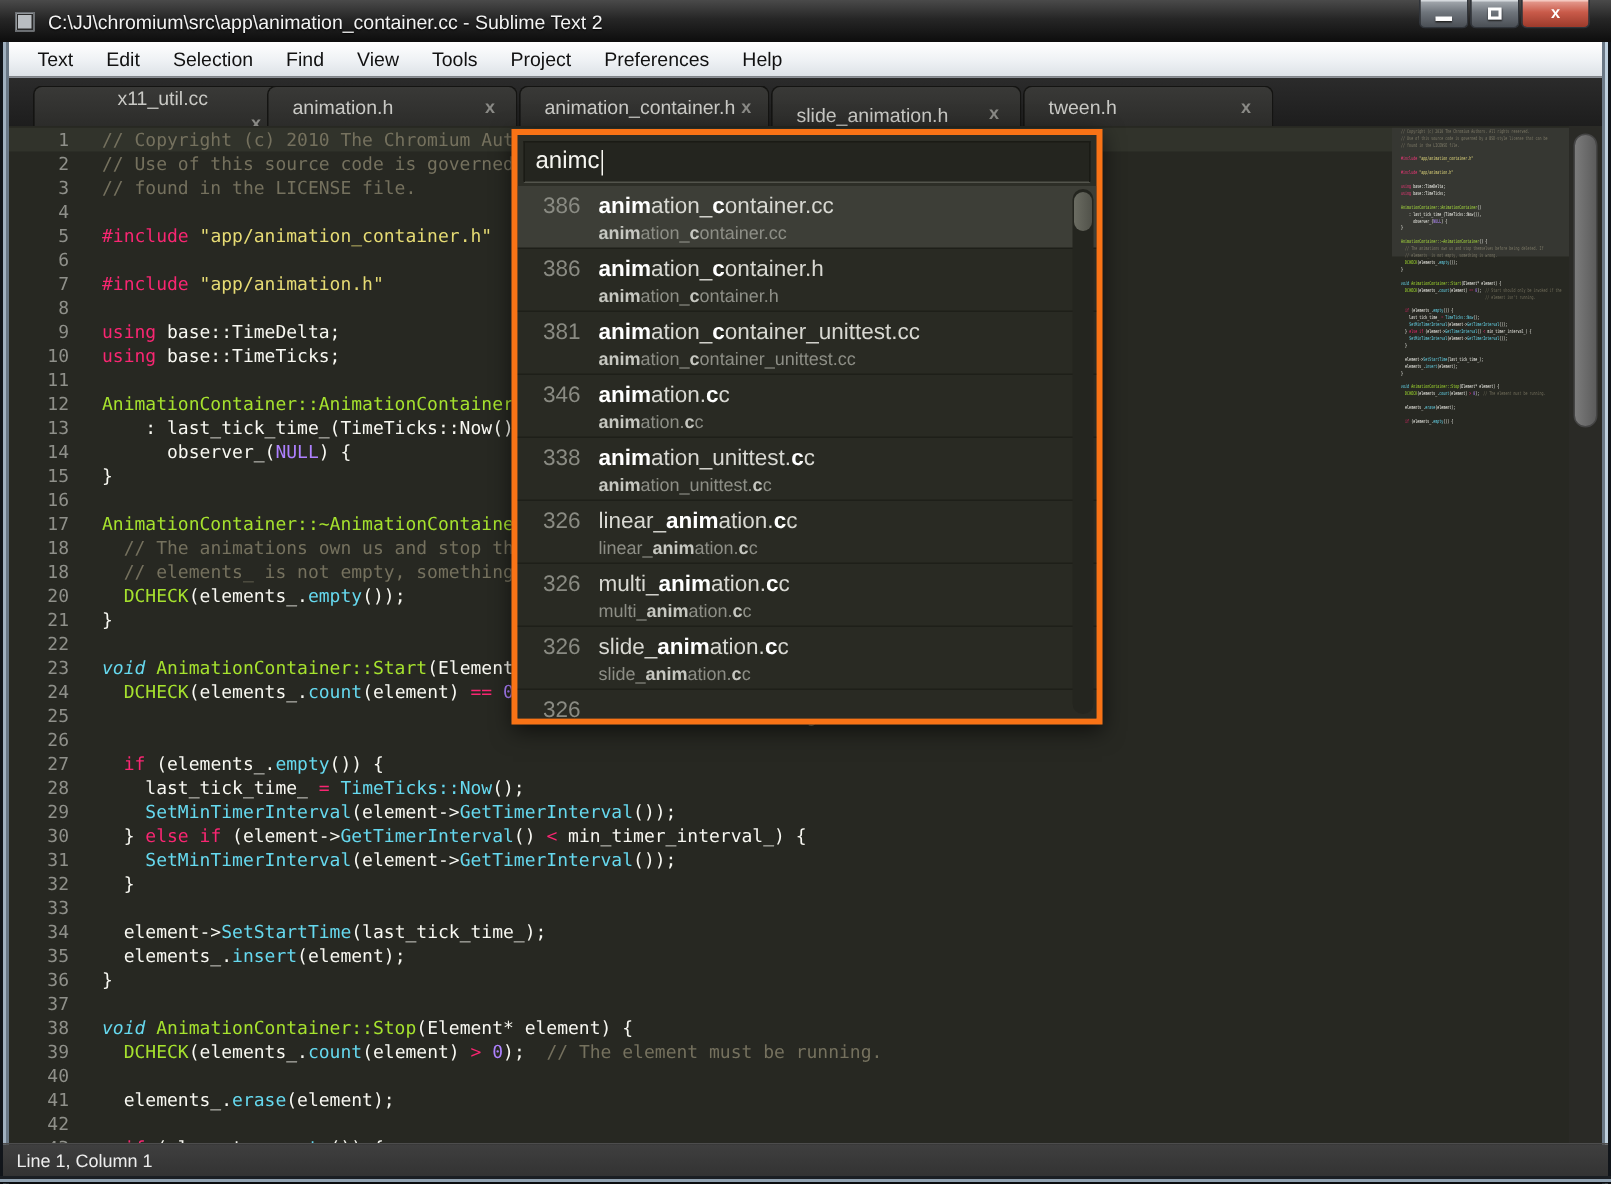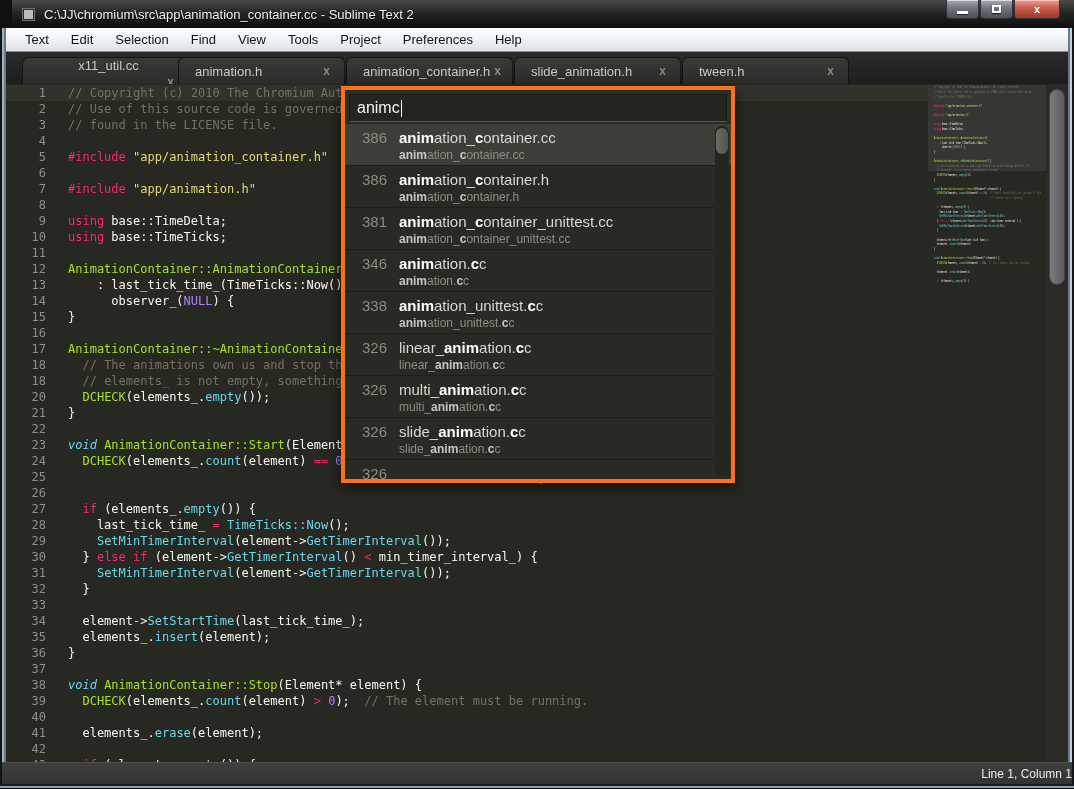--- a/index.html
+++ b/index.html
@@ -10,21 +10,21 @@
   
   .frame-left, .frame-right { position:absolute; top:28px; bottom:0; width:6px;
      background:linear-gradient(90deg,#11151a 0 2px,#9fb0bf 2px 4px,#6a7886 4px 6px); }
   .frame-left { left:0; }
   .frame-right { right:0;
      background:linear-gradient(90deg,#6a7886 0 2px,#bfd0de 2px 4px,#11151a 4px 6px); }
   .frame-bottom { position:absolute; left:0; right:0; bottom:0; height:5px;
      background:linear-gradient(#1a1e23 0 2px,#8fa0af 2px 4px,#0a0d10 4px 5px); }
 
   
-  .titlebar { position:absolute; left:12px; top:0; right:0; height:28px;
+  .titlebar { position:absolute; left:0; top:0; right:0; height:28px;
      background:linear-gradient(#4a4a4a,#262626 45%,#0d0d0d);
      display:flex; align-items:center; }
   .doc-icon { width:13px; height:13px; margin:0 9px 0 10px;
      background:#b9bdc1; border:1px solid #6d7175; box-shadow:inset 0 0 0 1px #2a2a2a; }
   .title-text { color:#f2f2f2; font-size:13px; text-shadow:0 1px 1px #000; }
   .win-controls { position:absolute; right:14px; top:0; display:flex; }
   .win-btn { height:19px; margin-left:1px; border:1px solid #30343a; border-top:none;
      border-radius:0 0 4px 4px; display:flex; align-items:center; justify-content:center;
      color:#fff; font-size:11px; font-weight:bold;
      background:linear-gradient(#a8adb3,#6f757c 45%,#4a4f55); box-shadow:inset 0 1px 0 #d6dade;
@@ -74,21 +74,21 @@
   .mm-viewport { position:absolute; left:0; right:0; top:0; height:86px;
      background:rgba(248,248,242,0.08); }
   
   .v-scrollbar { position:absolute; right:0; top:0; width:22px; bottom:0; background:#2a2a26; }
   .v-thumb { position:absolute; left:3px; right:3px; top:5px; height:196px; border-radius:8px;
      background:linear-gradient(90deg,#7b7b7b,#5c5c5c); border:1px solid #454545; }
 
   
   .statusbar { position:absolute; left:2px; right:2px; bottom:5px; height:22px;
      background:linear-gradient(#3f3f3f,#333333); border-top:1px solid #4d4d4d;
-     display:flex; align-items:center; padding-left:9px;justify-content:flex-end; }
+     display:flex; align-items:center; padding-left:9px; }
   .status-text { color:#ededed; font-size:12px; }
 
   
   .goto-panel { position:absolute; left:341px; top:86px; width:394px; height:397px;
      background:#2d2e27; border:4px solid #f97316; box-shadow:0 4px 14px rgba(0,0,0,.6);
      overflow:hidden; }
   .goto-input { margin:4px 4px 0 4px; height:28px; background:#24251f;
      border:1px solid #1a1b15; border-bottom:1px solid #53544c;
      color:#f5f5f0; font-size:16px; display:flex; align-items:center; padding-left:7px; }
   .caret { display:inline-block; width:1px; height:17px; background:#f8f8f2; margin-left:1px; }
@@ -149,21 +149,21 @@
         <span class="close-x">x</span>
       </div>
       <div class="tab" style="left: 172px;">
         <span>animation.h</span>
         <span class="close-x">x</span>
       </div>
       <div class="tab" style="left: 340px;">
         <span>animation_container.h</span>
         <span class="close-x">x</span>
       </div>
-      <div class="tab" style="left: 508px;">
+      <div class="tab" style="left: 508px; align-items: flex-end;">
         <span>slide_animation.h</span>
         <span class="close-x">x</span>
       </div>
       <div class="tab" style="left: 676px;">
         <span>tween.h</span>
         <span class="close-x">x</span>
       </div>
     </div>
 
   <div class="frame-left"></div>

